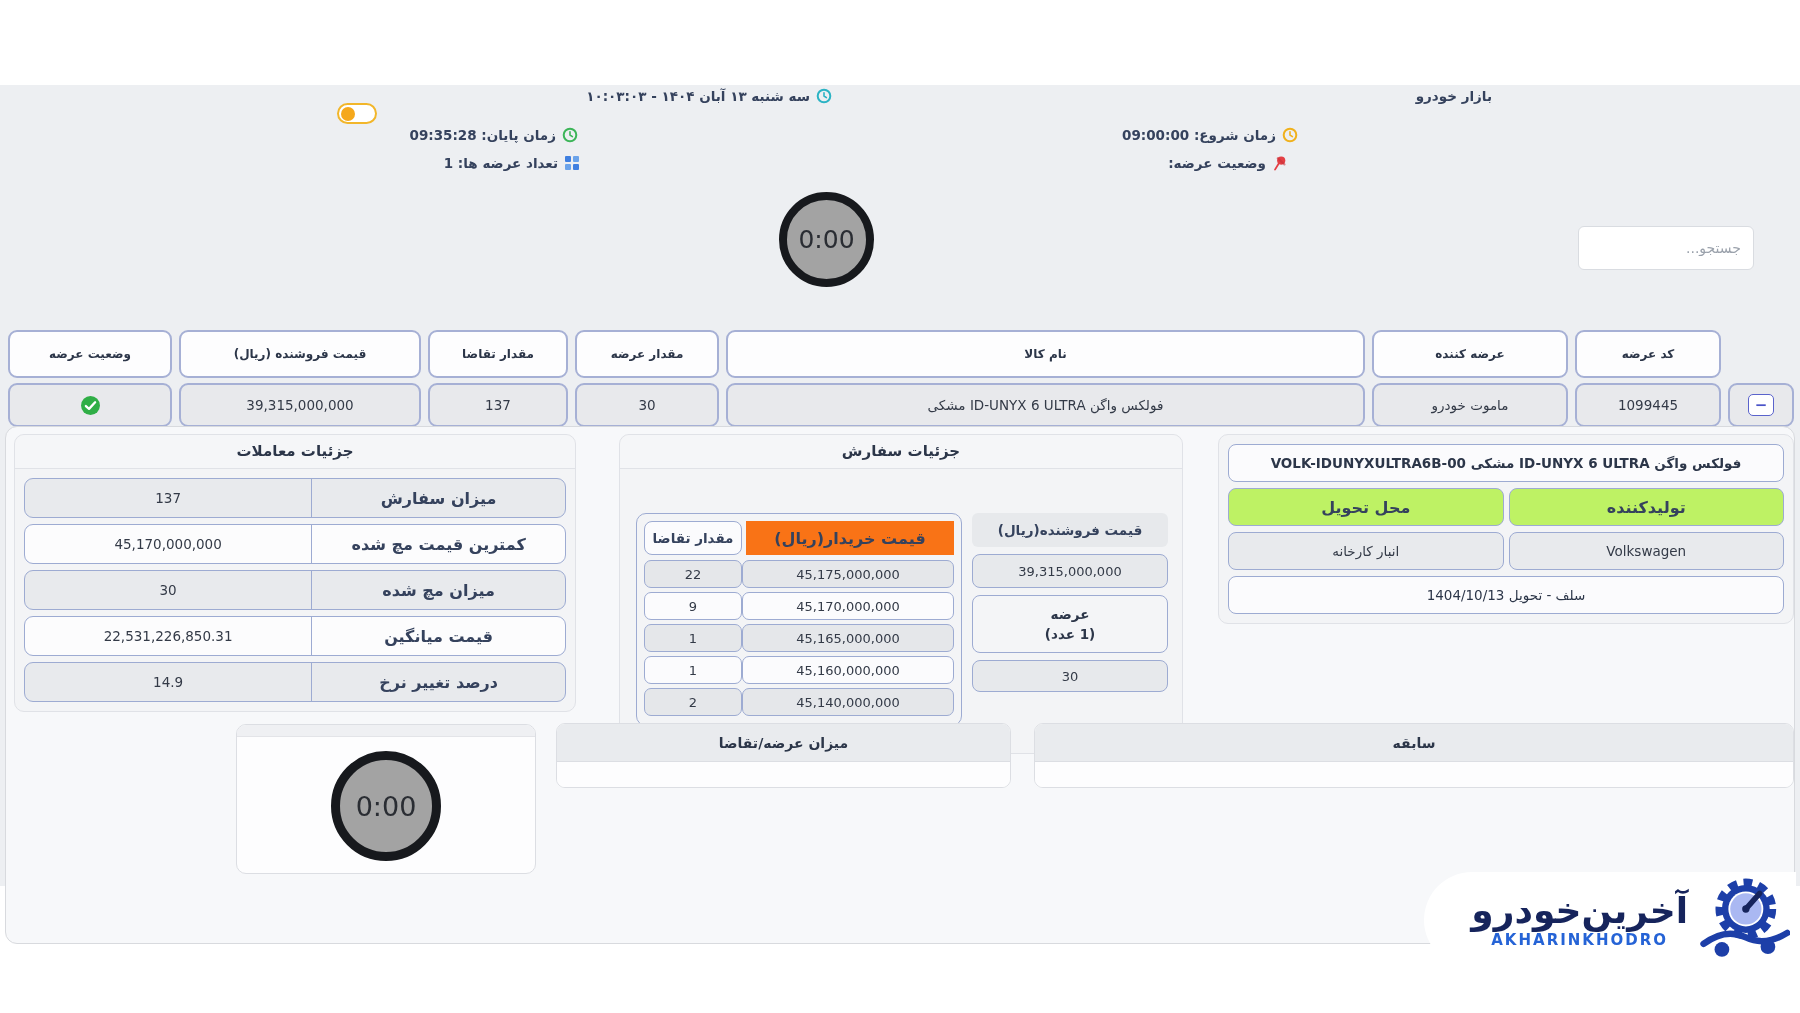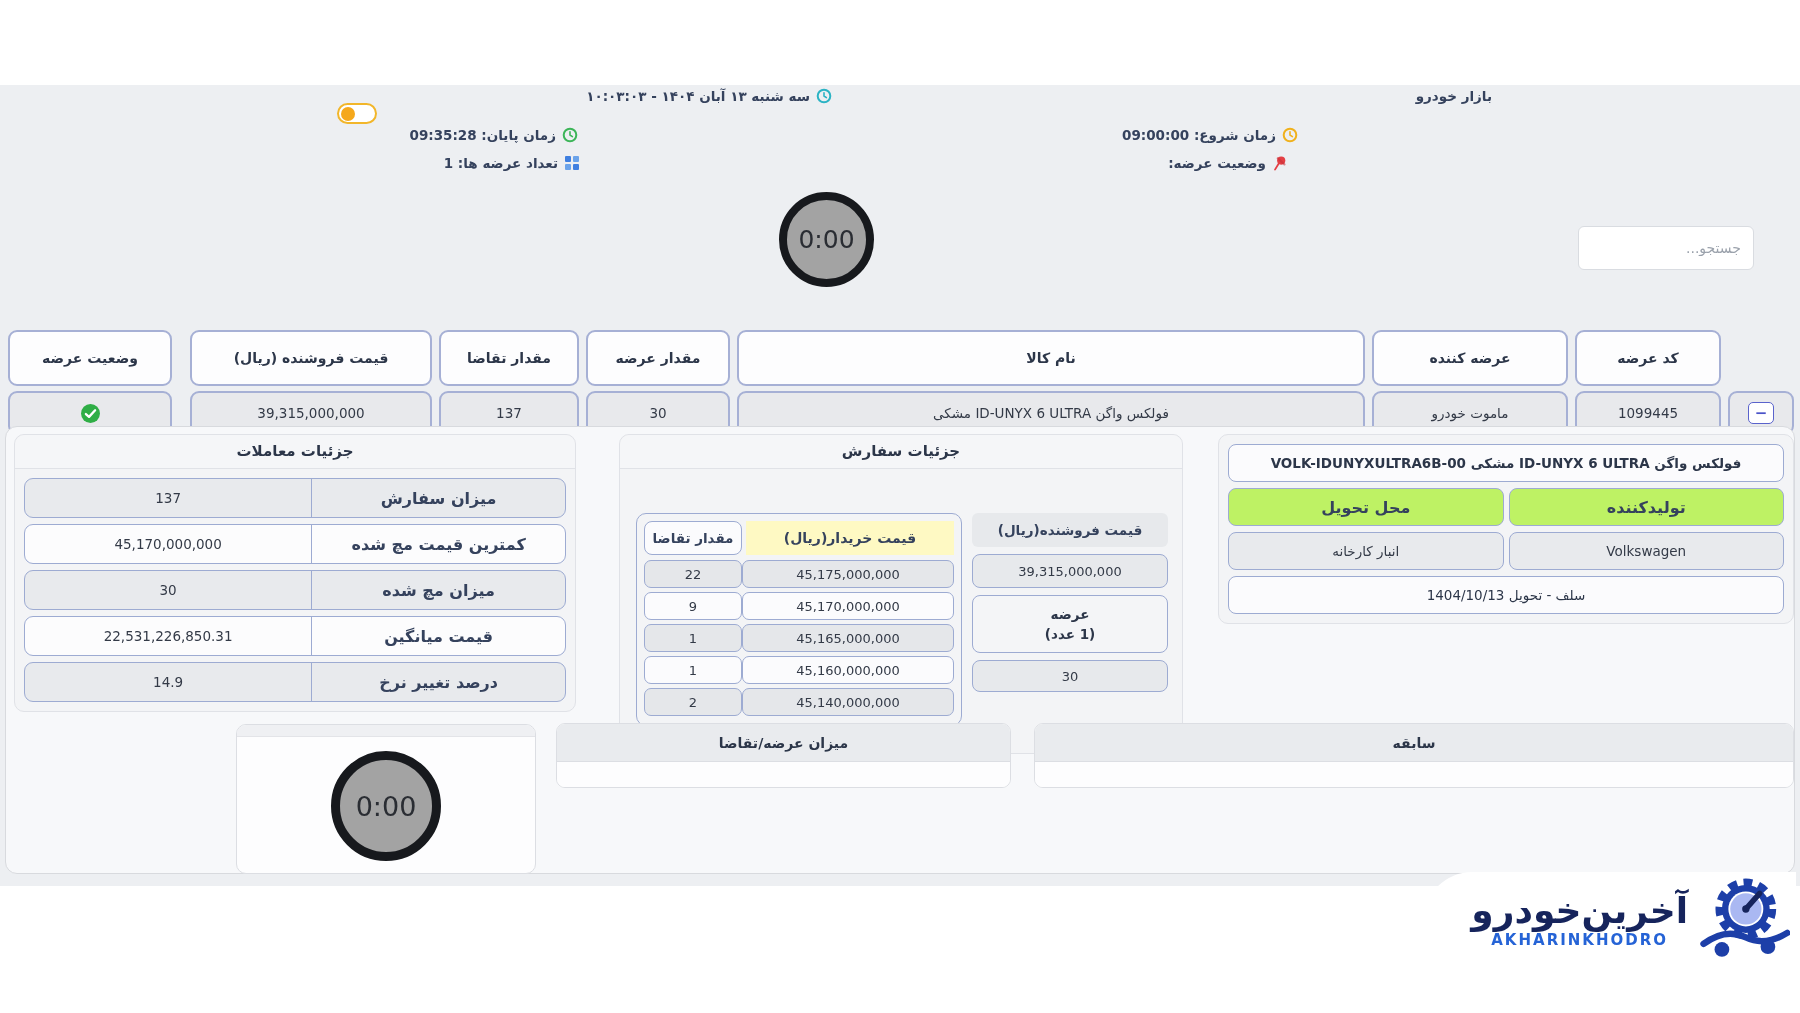--- a/index.html
+++ b/index.html
@@ -30,55 +30,55 @@
   .timer-circle { border-radius:50%; background:#a3a3a3; border:8px solid #17191d;
     display:flex; align-items:center; justify-content:center; font-weight:500; color:#2a2d33; }
   .timer-top { left:779px; top:192px; width:95px; height:95px; font-size:25px; }
   .timer-bottom { width:110px; height:110px; border-width:9px; font-size:27px; }
 
   
   .mtable { left:8px; top:330px; width:1786px; }
   .t-row { display:flex; direction:rtl; gap:7px; }
   .t-row + .t-row { margin-top:5px; }
   .t-cell { border:2px solid #a6b0d5; border-radius:9px; display:flex; align-items:center;
-    justify-content:center; height:56px; background:#fdfdfe; font-weight:bold; font-size:14px;
+    justify-content:center; height:48px; background:#fdfdfe; font-weight:bold; font-size:12px;
     color:#2c3649; direction:rtl; }
   .t-data .t-cell { height:44px; background:#e8e9ec; font-weight:normal; font-size:13.5px; color:#333a47; }
   .w-btn{ flex:0 0 66px; } .w-code{ flex:0 0 146px; } .w-sup{ flex:0 0 196px; }
   .w-prod{ flex:1 1 auto; } .w-qty{ flex:0 0 144px; } .w-dem{ flex:0 0 140px; }
-  .w-price{ flex:0 0 242px;margin-left:11px; } .w-stat{ flex:0 0 164px; }
+  .w-price{ flex:0 0 242px; } .w-stat{ flex:0 0 164px; }
   .spacer { border:none; background:transparent !important; }
   .collapse-btn { width:26px; height:22px; border:1.5px solid #5a63cc; border-radius:5px;
     background:#fff; color:#4a53c8; font-size:15px; line-height:18px; font-weight:bold;
     display:flex; align-items:center; justify-content:center; cursor:pointer; }
 
   
-  .detail-wrap { left:5px; top:426px; width:1790px; height:448px; background:#f7f8fa;
+  .detail-wrap { left:5px; top:426px; width:1790px; height:518px; background:#f7f8fa;
     border:1px solid #d8dade; border-radius:12px; }
   .panel { position:absolute; border:1px solid #e0e2e7; border-radius:10px; background:#f3f4f6; }
   .panel-title { text-align:center; font-weight:bold; font-size:15px; color:#2c3649;
     padding:7px 0 8px; border-bottom:1px solid #e0e2e7; background:#f5f6f8;
     border-radius:10px 10px 0 0; }
   .panel-body { padding:9px; direction:rtl; }
 
   .kv-row { display:flex; direction:rtl; border:1.5px solid #9dabd2; border-radius:9px;
     height:40px; margin-bottom:6px; overflow:hidden; background:#fcfcfd; }
   .kv-row.alt { background:#e8eaed; }
   .kv-label { flex:0 0 47%; display:flex; align-items:center; justify-content:center;
     font-weight:bold; font-size:16px; border-left:1.5px solid #9dabd2; }
   .kv-value { flex:1; display:flex; align-items:center; justify-content:center;
     font-size:13.5px; color:#333a47; }
 
   
   .orders-body { position:relative; height:284px; }
   .buyer-box { position:absolute; left:16px; top:44px; width:326px; border:1.5px solid #9dabd2;
     border-radius:10px; padding:7px; }
   .bo-head { display:flex; direction:rtl; gap:4px; margin-bottom:5px; }
-  .bo-price-h { flex:1; height:34px; background:#fef9c3; display:flex; align-items:center;
-    justify-content:center; font-weight:bold; font-size:14px; }
+  .bo-price-h { flex:1; height:34px; background:#f97316; display:flex; align-items:center;
+    justify-content:center; font-weight:bold; font-size:16px; }
   .bo-dem-h { flex:0 0 98px; height:34px; border:1.5px solid #9dabd2; border-radius:8px;
     background:#fbfbfd; display:flex; align-items:center; justify-content:center;
     font-weight:bold; font-size:13.5px; }
   .bo-row { display:flex; direction:rtl; gap:0; margin-bottom:4px; }
   .bo-row .c { border:1.5px solid #9dabd2; border-radius:7px; height:28px; display:flex;
     align-items:center; justify-content:center; font-size:13px; color:#333a47; background:#fbfbfd; }
   .bo-row.alt .c { background:#e5e7ea; }
   .bo-row .c.p { flex:1; } .bo-row .c.d { flex:0 0 98px; }
   .seller-box { position:absolute; left:352px; top:44px; width:196px; }
   .sb-head { height:34px; background:#e7e9ec; border-radius:6px; display:flex; align-items:center;

